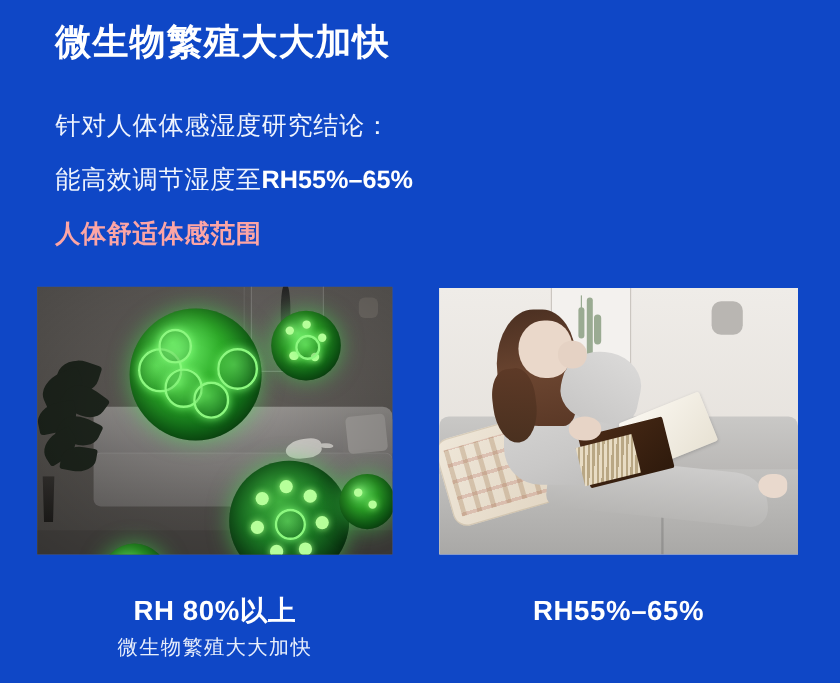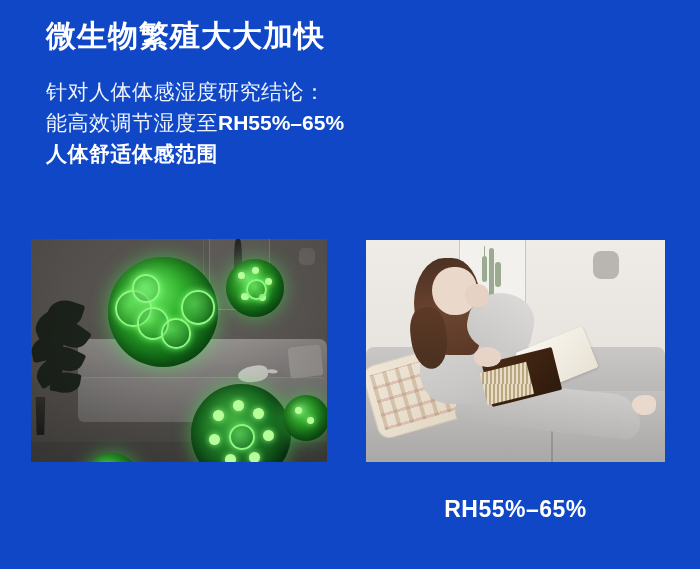--- a/index.html
+++ b/index.html
@@ -37,22 +37,22 @@
 
   .body-copy {
     position: absolute;
     left: 46px;
     top: 76px;
     color: #eef3fd;
     font-size: 21px;
     line-height: 31px;
     letter-spacing: 0.5px;
   }
-  .body-line { white-space: nowrap; display: block; }
-  .body-line.em { font-weight: 700; color: #ffffff; }
+  .body-line { white-space: nowrap; display: block; margin-top: 14px; }
+  .body-line.em { font-weight: 700; color: #fca5a5; }
   .inline-em { font-weight: 700; color: #ffffff; letter-spacing: 0px; }
 
   
   .photo {
     position: absolute;
     overflow: hidden;
     background: #575452;
   }
   .photo-left  { left: 31px;  top: 239px; width: 296px; height: 223px; }
   .photo-right { left: 366px; top: 240px; width: 299px; height: 222px; background:#e9e6e2; }
@@ -391,18 +391,22 @@
       <div class="rr-hair2"></div>
       <div class="rr-arm"></div>
       <div class="rr-hand"></div>
       <div class="rr-book-page"></div>
       <div class="rr-book-dark"></div>
       <div class="rr-book-edge"></div>
       <div class="rr-hand2"></div>
     </div>
   </div>
 
+  <div class="caption cap-left">
+    <div class="cap-title">RH 80%以上</div>
+    <div class="cap-sub">微生物繁殖大大加快</div>
+  </div>
 
   <div class="caption cap-right">
     <div class="cap-title">RH55%–65%</div>
   </div>
 
 </div>
 
 </body></html>

